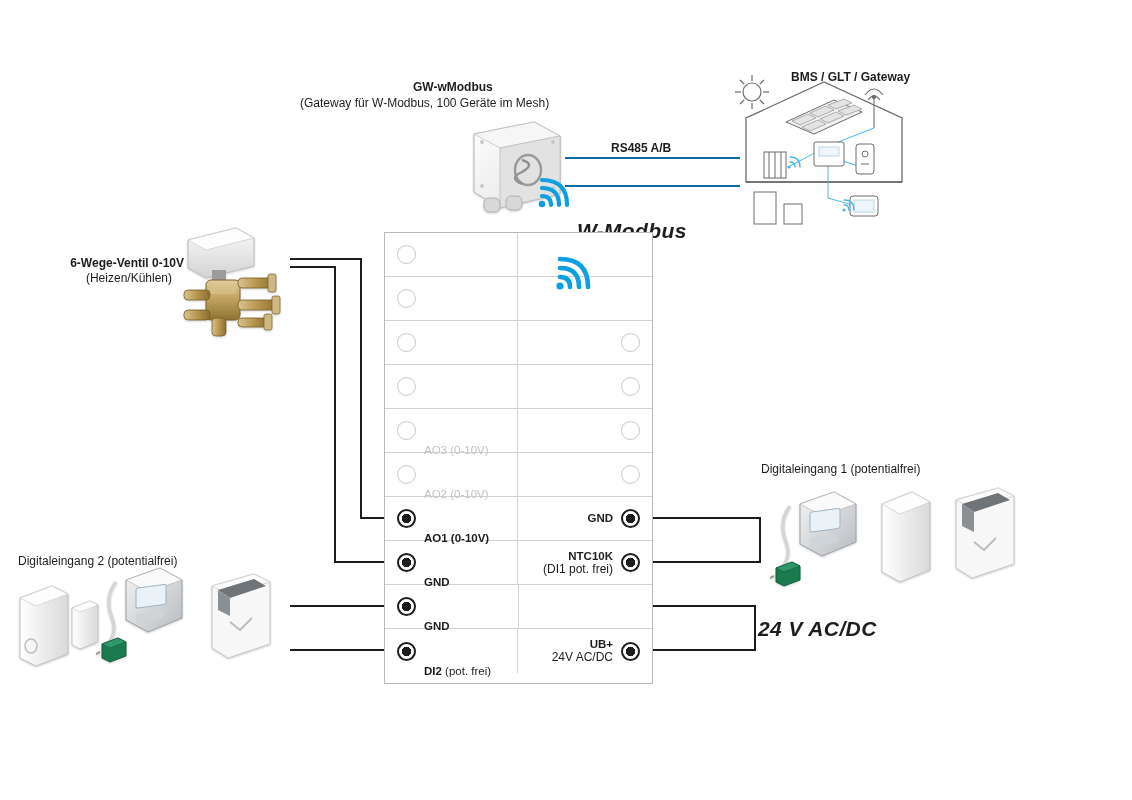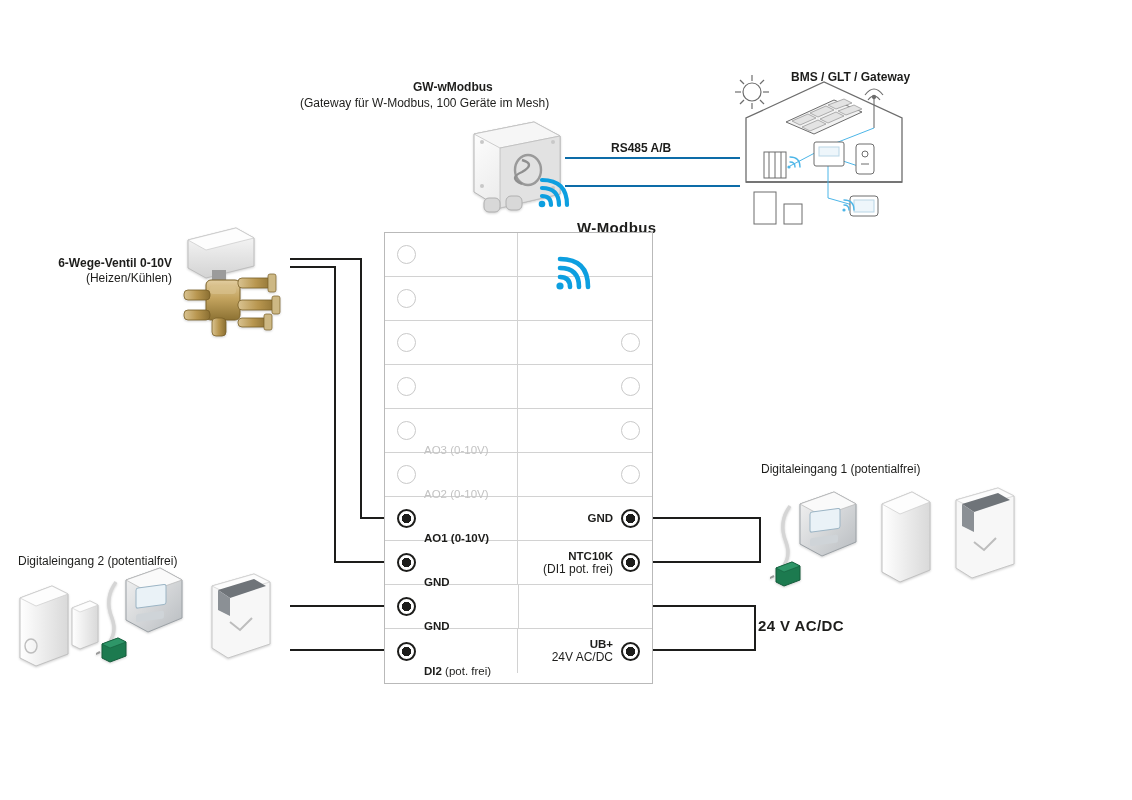--- a/index.html
+++ b/index.html
@@ -25,25 +25,26 @@
     font-size: 12px;
     line-height: 14px;
     color: #1d1d1b;
     white-space: nowrap;
   }
   .lbl.bold { font-weight: bold; }
   .lbl.center { text-align: left; }
   .lbl.right { text-align: right; }
   .big {
     position: absolute;
-    font-size: 15px;
+    font-size: 21px;
     font-weight: bold;
     letter-spacing: .4px;
     color: #1d1d1b;
     white-space: nowrap;
+    font-style: italic;
   }
 
   
   .block {
     position: absolute;
     border: 1px solid #b9b9b9;
     background: #fff;
     box-sizing: border-box;
   }
   .row {
@@ -119,21 +120,21 @@
 
   <div class="lbl bold center" style="left:413px; top:80px; width:175px;">GW-wModbus</div>
   <div class="lbl center" style="left:300px; top:96px; width:400px;">(Gateway für W-Modbus, 100 Geräte im Mesh)</div>
 
   <div class="lbl bold" style="left:611px; top:141px;">RS485 A/B</div>
 
   <div class="lbl bold" style="left:791px; top:70px;">BMS / GLT / Gateway</div>
 
   <div class="big" style="left:577px; top:219px;">W-Modbus</div>
 
-  <div class="lbl bold right" style="left:0px; top:256px; width:172px;">6-Wege-Ventil 0-10V</div>
+  <div class="lbl bold right" style="left:12px; top:256px; width:172px;">6-Wege-Ventil 0-10V</div>
   <div class="lbl right" style="left:0px; top:271px; width:172px;">(Heizen/Kühlen)</div>
 
   <div class="lbl" style="left:761px; top:462px;">Digitaleingang 1 (potentialfrei)</div>
 
   <div class="lbl" style="left:18px; top:554px;">Digitaleingang 2 (potentialfrei)</div>
 
   <div class="big" style="left:758px; top:617px;">24 V AC/DC</div>
 
   <div class="wire h" style="left:290px; top:258px; width:72px;"></div>
   <div class="wire v" style="left:360px; top:258px; height:261px;"></div>

